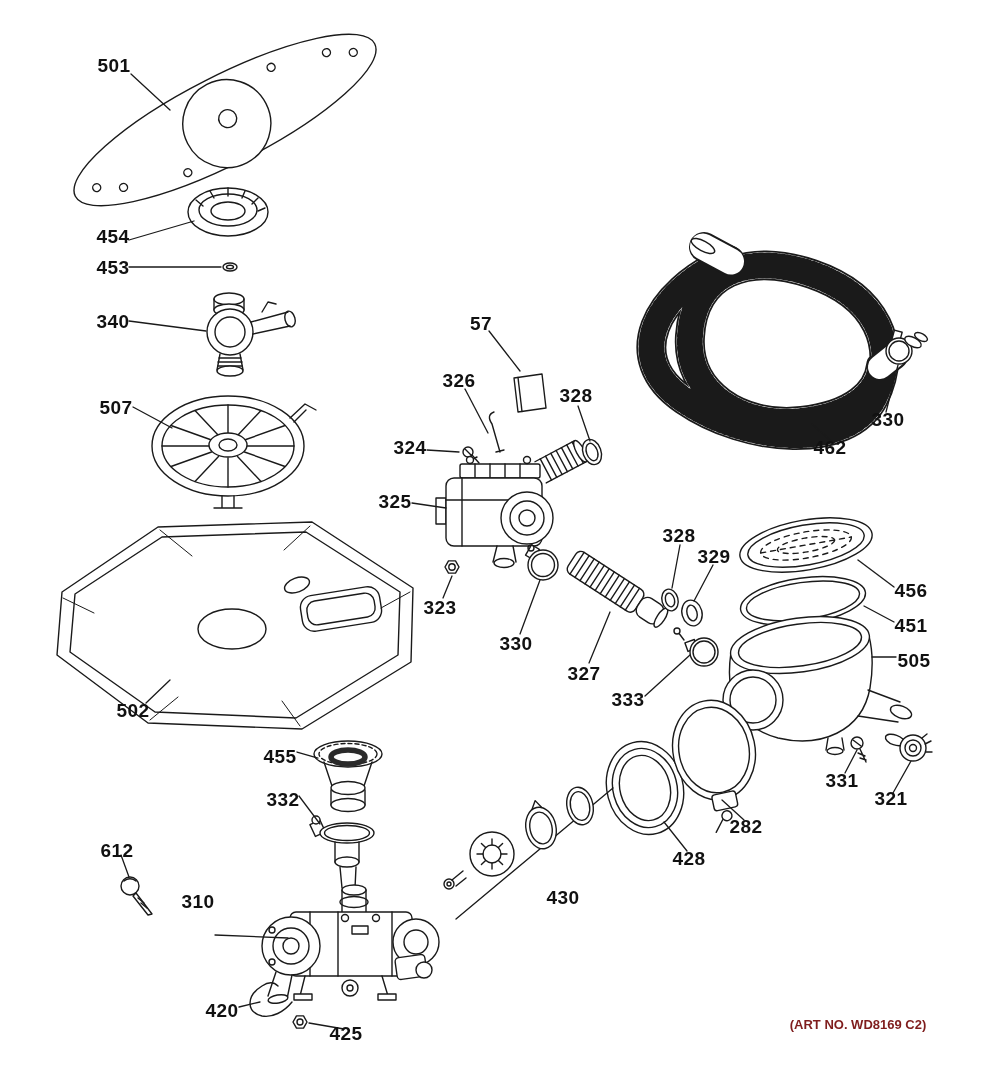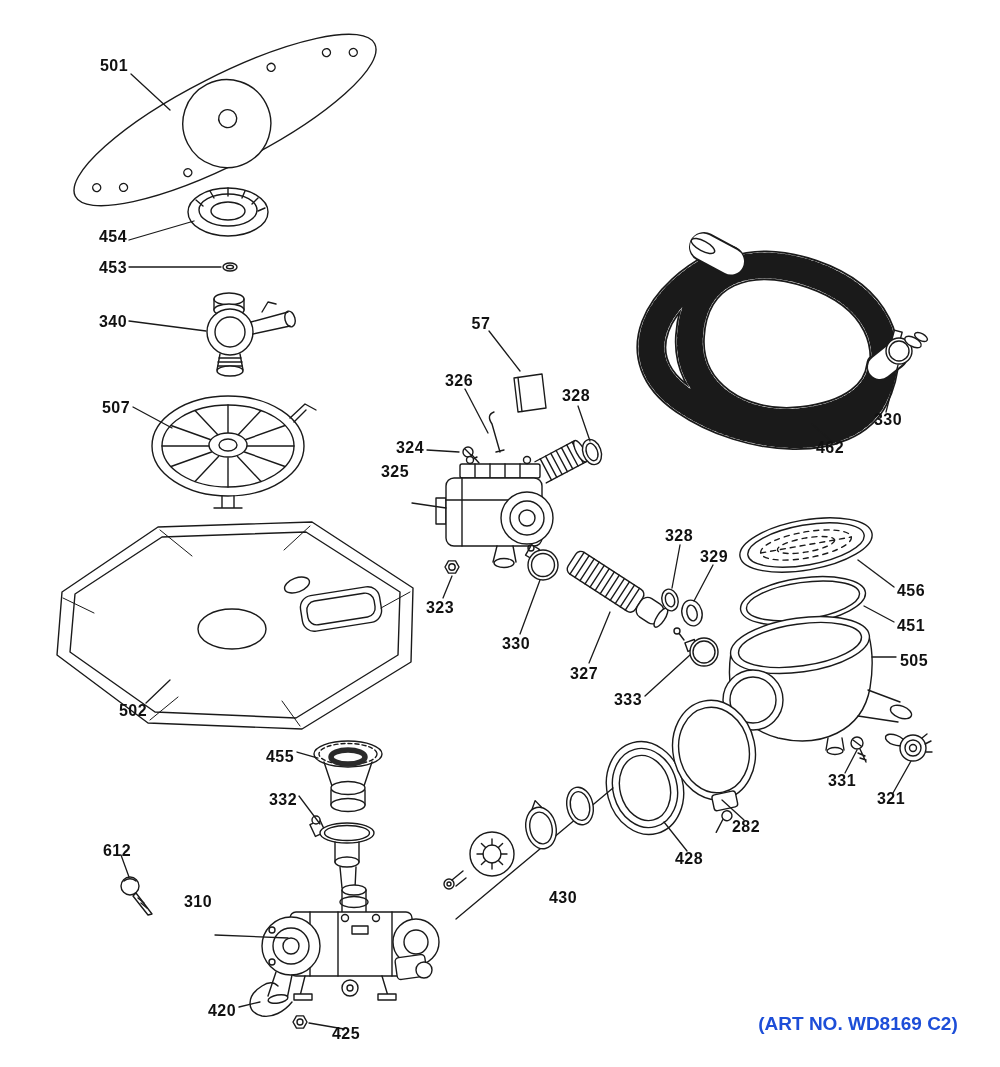--- a/index.html
+++ b/index.html
@@ -1,21 +1,21 @@
 <!DOCTYPE html>
 <html><head>
 <meta charset="utf-8">
 <style>
   html,body{margin:0;padding:0;background:#fff;}
   #canvas{position:relative;width:1000px;height:1067px;background:#fff;overflow:hidden;
           font-family:"Liberation Sans","DejaVu Sans",sans-serif;}
   #drawing{position:absolute;left:0;top:0;}
-  .callout{position:absolute;transform:translate(-50%,-50%);font-size:16px;font-weight:600;
+  .callout{position:absolute;transform:translate(-50%,-50%);font-size:19px;font-weight:600;
            color:#111;letter-spacing:.5px;white-space:nowrap;}
-  .artno{position:absolute;transform:translate(-50%,-50%);font-size:19px;font-weight:600;color:#1d4ed8;white-space:nowrap;text-align:right;}
+  .artno{position:absolute;transform:translate(-50%,-50%);font-size:13px;font-weight:600;color:#7f1d1d;white-space:nowrap;text-align:right;}
 </style>
 </head>
 <body>
 
 <div id="canvas">
 
 <svg id="drawing" width="1000" height="1067" viewBox="0 0 1000 1067" fill="none" stroke="#1a1a1a" stroke-width="1.4" stroke-linecap="round" stroke-linejoin="round">
 
   <g transform="rotate(-27 225 120)">
     <ellipse cx="225" cy="120" rx="168" ry="44" fill="#fff"></ellipse>
@@ -342,21 +342,21 @@
 
 <span class="callout" style="left:114px;top:66px">501</span>
 <span class="callout" style="left:113px;top:237px">454</span>
 <span class="callout" style="left:113px;top:268px">453</span>
 <span class="callout" style="left:113px;top:322px">340</span>
 <span class="callout" style="left:116px;top:408px">507</span>
 <span class="callout" style="left:133px;top:711px">502</span>
 <span class="callout" style="left:481px;top:324px">57</span>
 <span class="callout" style="left:459px;top:381px">326</span>
 <span class="callout" style="left:410px;top:448px">324</span>
-<span class="callout" style="left:395px;top:472px">325</span>
+<span class="callout" style="left:395px;top:502px">325</span>
 <span class="callout" style="left:440px;top:608px">323</span>
 <span class="callout" style="left:516px;top:644px">330</span>
 <span class="callout" style="left:584px;top:674px">327</span>
 <span class="callout" style="left:576px;top:396px">328</span>
 <span class="callout" style="left:679px;top:536px">328</span>
 <span class="callout" style="left:714px;top:557px">329</span>
 <span class="callout" style="left:628px;top:700px">333</span>
 <span class="callout" style="left:911px;top:591px">456</span>
 <span class="callout" style="left:911px;top:626px">451</span>
 <span class="callout" style="left:914px;top:661px">505</span>

